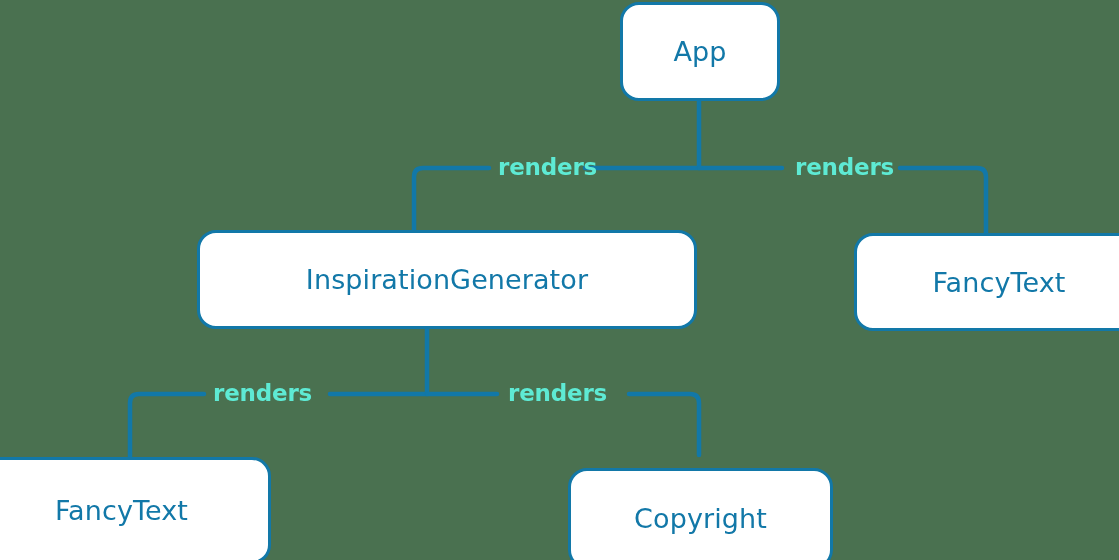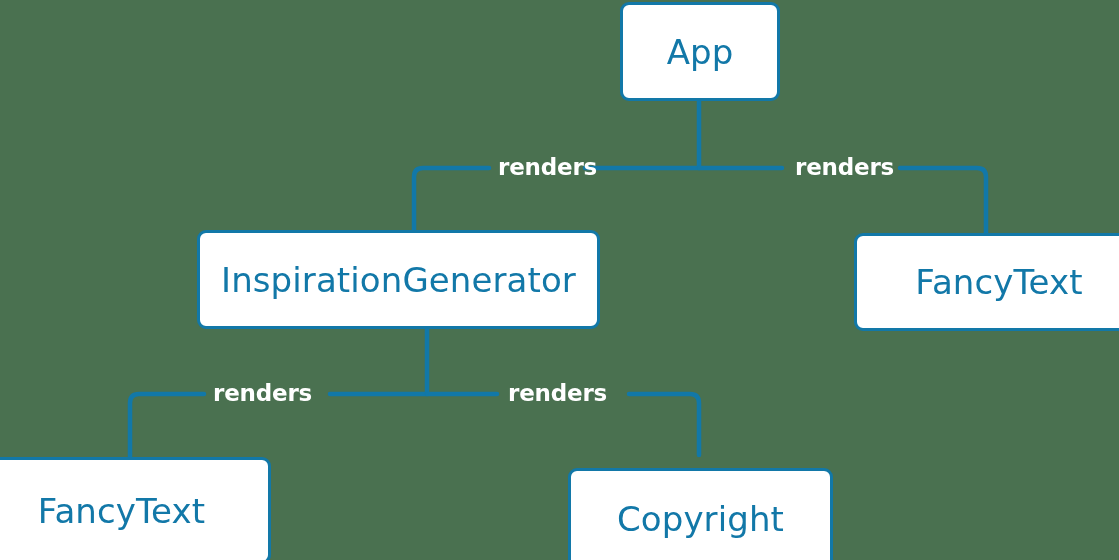--- a/index.html
+++ b/index.html
@@ -21,49 +21,49 @@
     top: 0;
     width: 1119px;
     height: 560px;
     pointer-events: none;
   }
   .node {
     position: absolute;
     box-sizing: border-box;
     background: #ffffff;
     border: 3px solid #1278a8;
-    border-radius: 9px;
+    border-radius: 19px;
     display: flex;
     align-items: center;
     justify-content: center;
     color: #1278a8;
     font-family: "DejaVu Sans", "Liberation Sans", sans-serif;
-    font-size: 34px;
+    font-size: 27px;
     font-weight: 400;
     letter-spacing: 0.1px;
     line-height: 1;
     white-space: nowrap;
   }
   .node-label {
     color: #1278a8;
   }
   .edge-label {
     position: absolute;
-    color: #ffffff;
+    color: #5eead4;
     font-family: "DejaVu Sans", "Liberation Sans", sans-serif;
     font-size: 23px;
     font-weight: 600;
     line-height: 1;
     white-space: nowrap;
     letter-spacing: -0.2px;
   }
 
   
   #node-app            { left: 620px; top: 2px;   width: 160px; height: 99px; }
-  #node-inspiration    { left: 197px; top: 230px; width: 403px; height: 99px; }
+  #node-inspiration    { left: 197px; top: 230px; width: 500px; height: 99px; }
   #node-fancytext-right{ left: 854px; top: 233px; width: 290px; height: 98px; }
   #node-fancytext-left { left: -28px; top: 457px; width: 299px; height: 107px; }
   #node-copyright      { left: 568px; top: 468px; width: 265px; height: 101px; }
 
   
   #label-app-inspiration   { left: 498px; top: 156px; }
   #label-app-fancytext     { left: 795px; top: 156px; }
   #label-ig-fancytext      { left: 213px; top: 382px; }
   #label-ig-copyright      { left: 508px; top: 382px; }
 </style>

